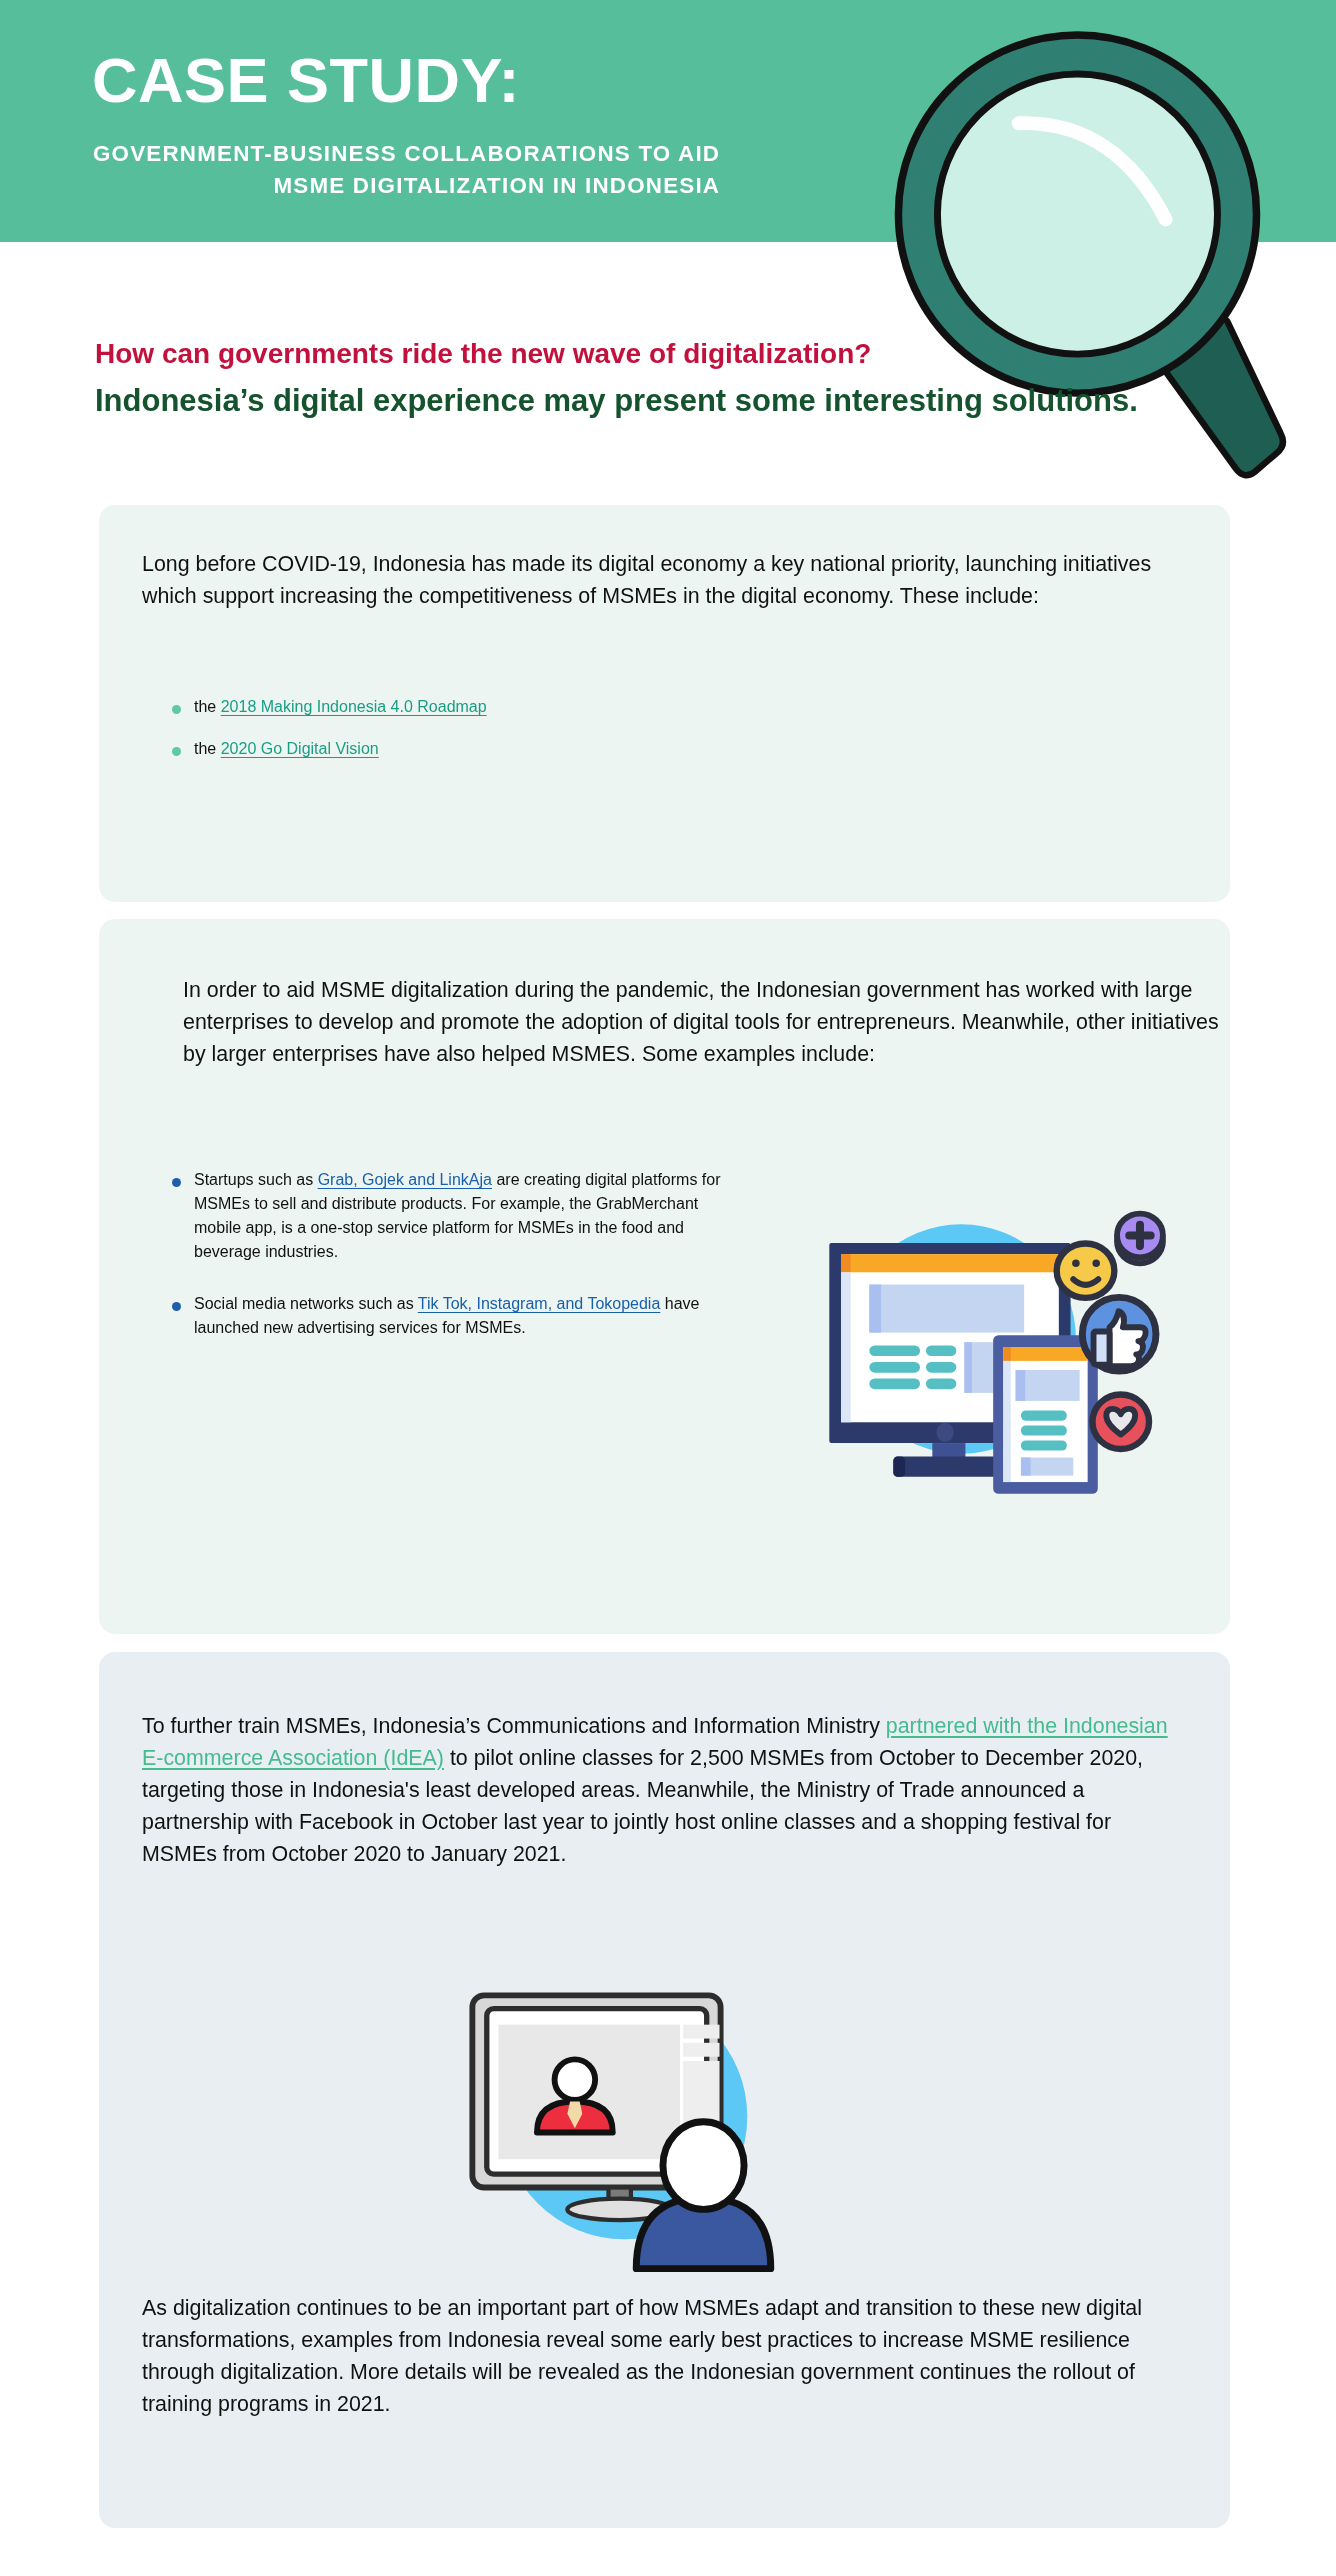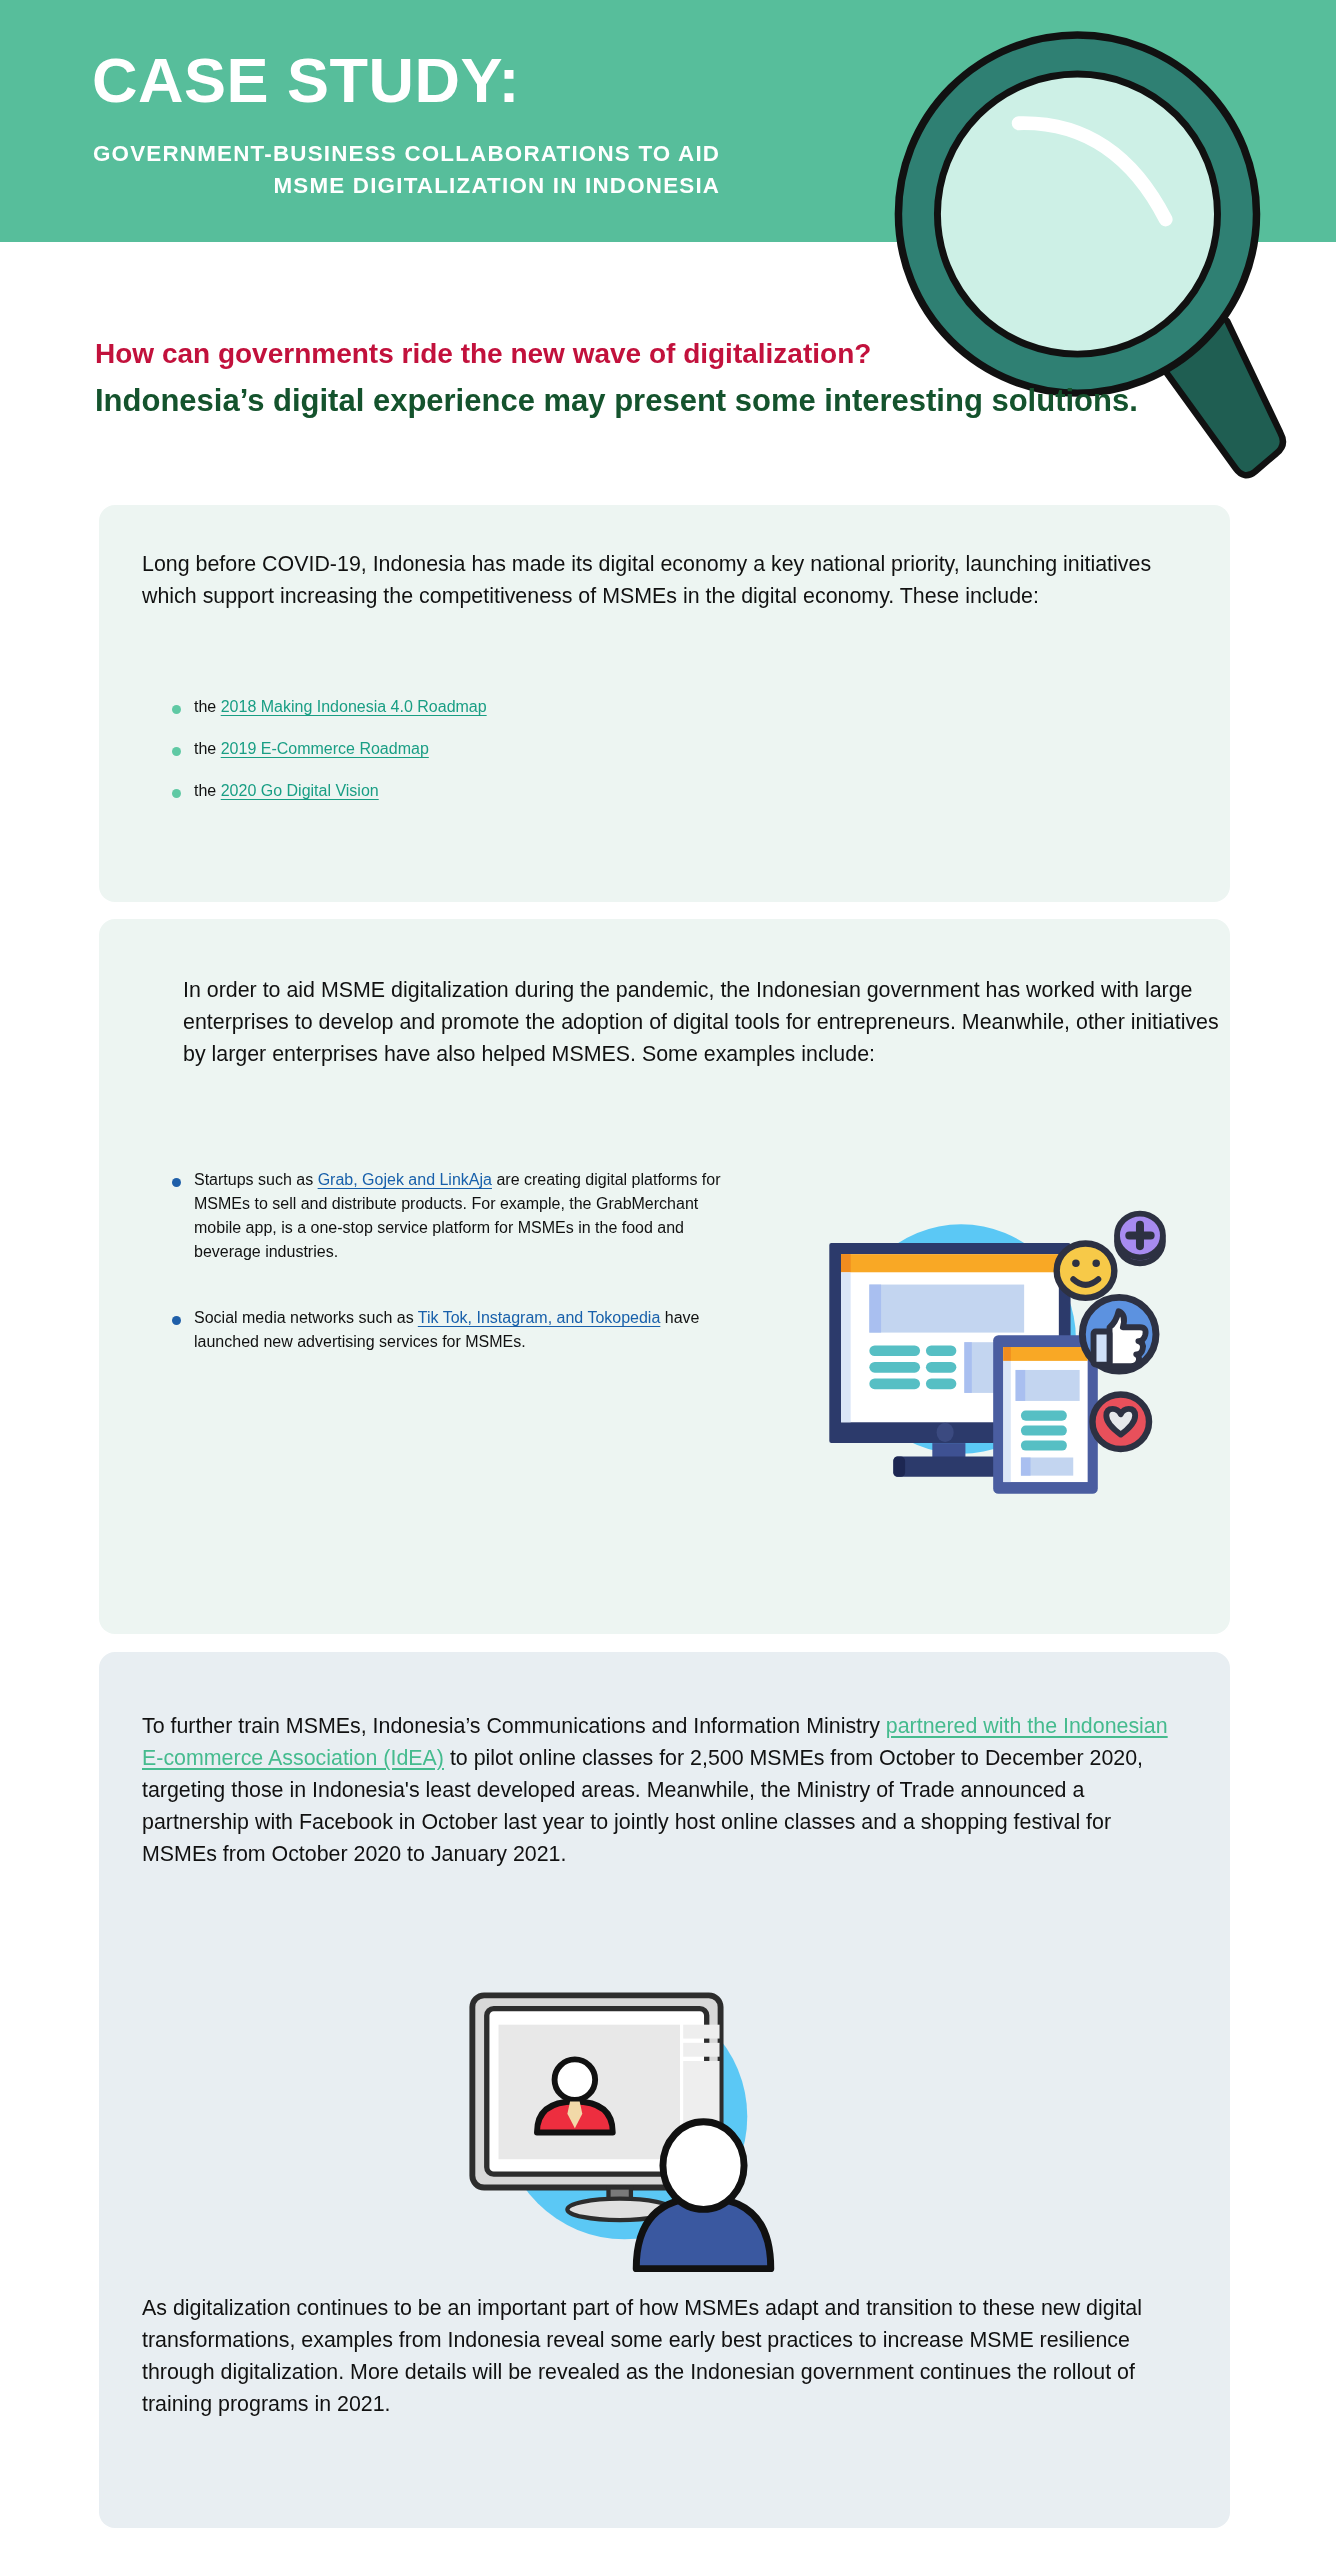--- a/index.html
+++ b/index.html
@@ -107,34 +107,30 @@
 
 <div class="body-text c1-para">Long before COVID-19, Indonesia has made its digital economy a key national priority, launching initiatives which support increasing the competitiveness of MSMEs in the digital economy. These include:</div>
 
 <div class="blist c1-list">
   <div class="bitem">
     <span class="bdot green"></span>
     <span class="btext"><span>the </span><a class="lnk lnk-teal" href="#">2018 Making Indonesia 4.0 Roadmap</a></span>
   </div>
   <div class="bitem">
     <span class="bdot green"></span>
-    <span class="btext"><span>the </span><a class="lnk lnk-teal" href="#">2019 E-Commerce Roadmap</a></span>
-  </div>
-  <div class="bitem">
-    <span class="bdot green"></span>
     <span class="btext"><span>the </span><a class="lnk lnk-teal" href="#">2020 Go Digital Vision</a></span>
   </div>
 </div>
 
 <div class="card card-2"></div>
 
 <div class="body-text c2-para">In order to aid MSME digitalization during the pandemic, the Indonesian government has worked with large enterprises to develop and promote the adoption of digital tools for entrepreneurs. Meanwhile, other initiatives by larger enterprises have also helped MSMES. Some examples include:</div>
 
 <div class="blist c2-list">
-  <div class="bitem" style="margin-bottom:42px;">
+  <div class="bitem" style="margin-bottom:28px;">
     <span class="bdot blue"></span>
     <span class="btext"><span>Startups such as </span><a class="lnk lnk-blue" href="#">Grab, Gojek and LinkAja</a><span> are creating digital platforms for MSMEs to sell and distribute products. For example, the GrabMerchant mobile app, is a one-stop service platform for MSMEs in the food and beverage industries.</span></span>
   </div>
   <div class="bitem">
     <span class="bdot blue"></span>
     <span class="btext"><span>Social media networks such as </span><a class="lnk lnk-blue" href="#">Tik Tok, Instagram, and Tokopedia</a><span> have launched new advertising services for MSMEs.</span></span>
   </div>
 </div>
 
 <svg class="illus-social" viewBox="0 0 740 580">

